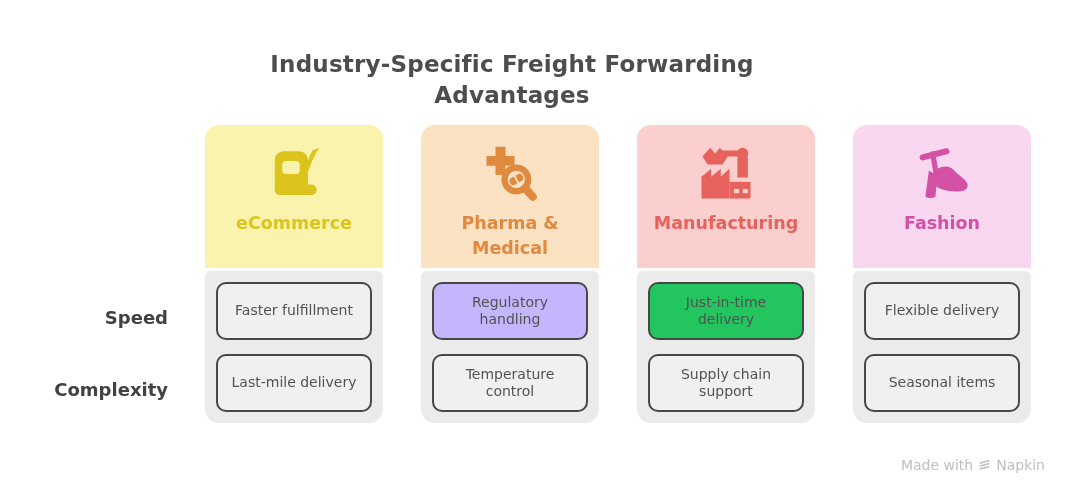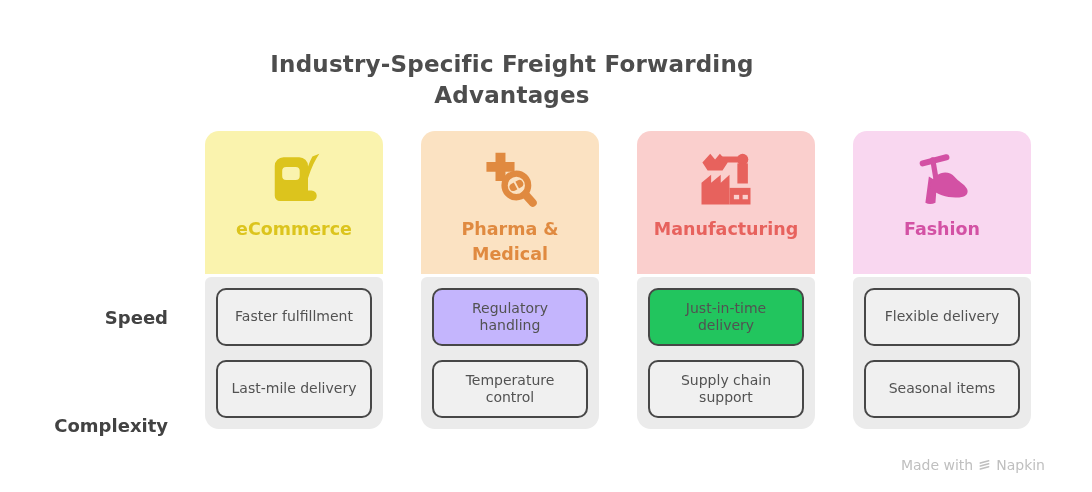--- a/index.html
+++ b/index.html
@@ -11,22 +11,22 @@
     position:absolute; top:49px; left:212px; width:600px;
     text-align:center; font-size:23px; font-weight:bold; line-height:31px;
     letter-spacing:0.2px;
   }
   .title span { display:block; }
   .row-label {
     position:absolute; left:28px; width:140px; text-align:right;
     font-size:18px; font-weight:bold; line-height:24px;
   }
   .row-label.speed { top:306px; }
-  .row-label.complexity { top:378px;margin-top:36px; }
-  .col { position:absolute; top:131px; width:178px; }
+  .row-label.complexity { top:378px; }
+  .col { position:absolute; top:125px; width:178px; }
   .col.c0 { left:205px; } .col.c1 { left:421px; }
   .col.c2 { left:637px; } .col.c3 { left:853px; }
   .head {
     height:143px; border-radius:14px 14px 0 0;
     display:flex; flex-direction:column; align-items:center;
   }
   .icon-box { margin-top:20px; height:58px; display:flex; align-items:center; justify-content:center; }
   .head-label {
     margin-top:8px; font-size:17.5px; font-weight:bold;
     text-align:center; line-height:25px;

